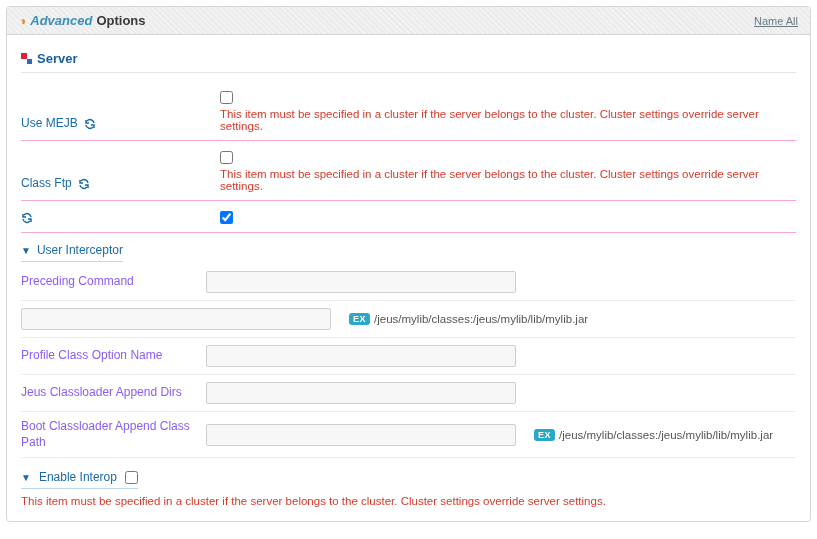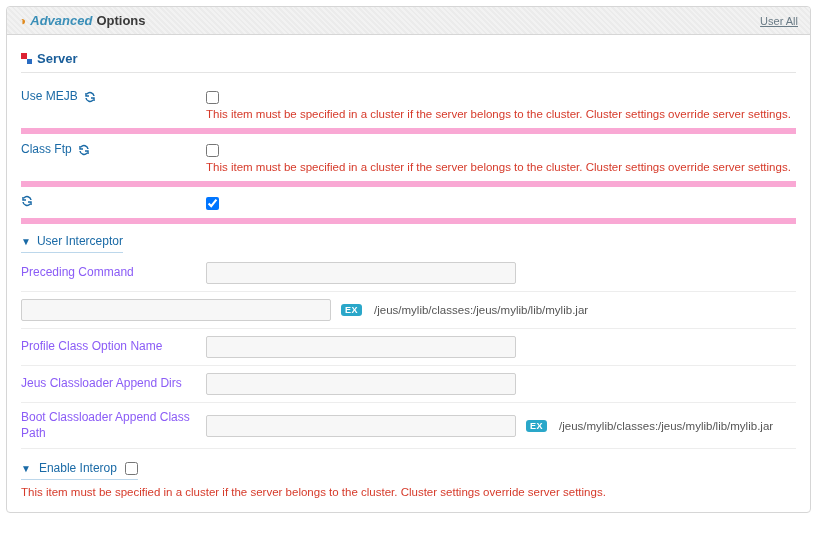--- a/index.html
+++ b/index.html
@@ -66,24 +66,24 @@
       #fff;
     border: 0;
   }
   .section-head .section-title {
     color: #1a5e9a;
     font-weight: 700;
     font-size: 13px;
   }
   .row {
     display: flex;
-    align-items: flex-start;
+    align-items: flex-end;
     padding: 8px 0;
-    border-bottom: 6px solid #f9a8d4;
-    gap: 10px;
+    border-bottom: 1px solid #f9a8d4;
+    gap: 24px;
   }
   .row:last-child { border-bottom: none; }
   .row .label {
     width: 175px;
     color: #1a6aa6;
     font-size: 12px;
     cursor: pointer;
     display: flex;
     align-items: center;
     gap: 6px;
@@ -140,22 +140,22 @@
     border: 1px solid #cfcfcf;
     background: #f7f7f7;
     border-radius: 2px;
     padding: 0 6px;
     font-size: 12px;
     color: #444;
   }
   .form-row .hint {
     display: flex;
     align-items: flex-start;
-    gap: 12px;
-    margin-left: 0;
+    gap: 4px;
+    margin-left: 8px;
     color: #555;
     font-size: 11.5px;
     white-space: nowrap;
     overflow: hidden;
   }
   .ex-badge {
     display: inline-flex;
     align-items: center;
     justify-content: center;
     background: #2aa7c9;
@@ -184,21 +184,21 @@
 </head>
 <body>
 
 <div class="panel">
   <div class="panel-header">
     <div class="panel-title">
       <span class="warn-icon">◑</span>
       <span class="adv">Advanced</span>
       <span>Options</span>
     </div>
-    <a class="open-all">User All</a>
+    <a class="open-all">Name All</a>
   </div>
 
   <div class="panel-body">
 
     <div class="section-head">
       <span class="flag-icon"></span>
       <span class="section-title">Server</span>
     </div>
 
     <div class="row">

